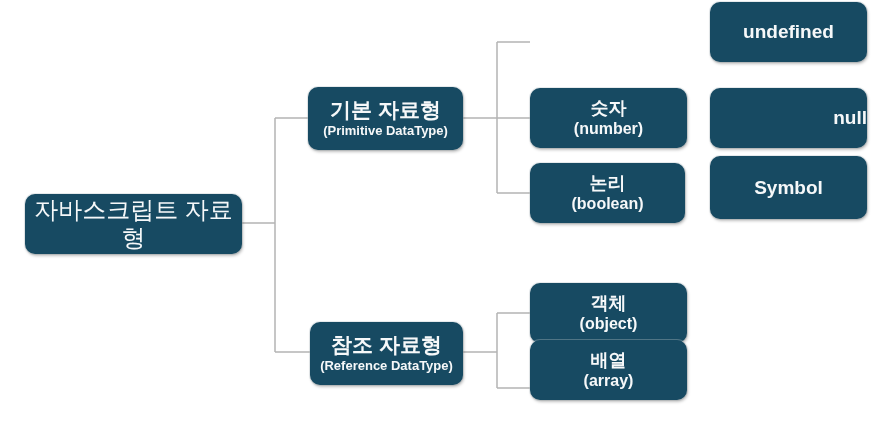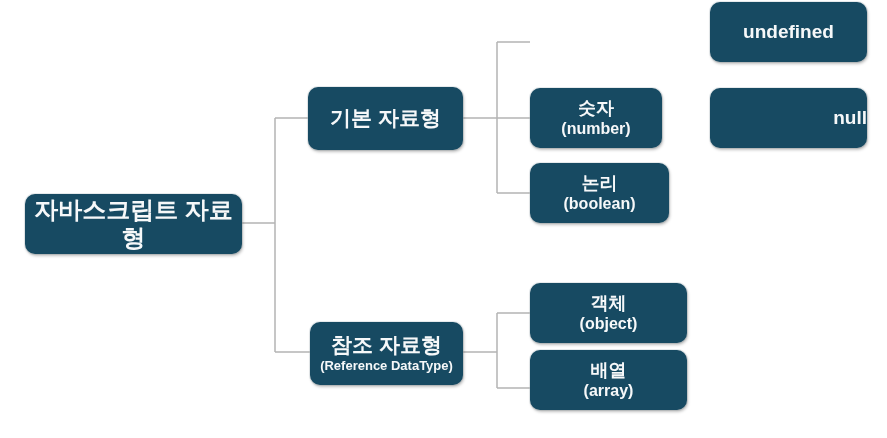--- a/index.html
+++ b/index.html
@@ -30,33 +30,33 @@
     display: flex;
     flex-direction: column;
     align-items: center;
     justify-content: center;
     text-align: center;
     box-shadow: 1px 2px 3px rgba(0,0,0,0.25), 0 0 0 1px rgba(190,200,205,0.35);
     line-height: 1.15;
   }
   .node-root {
     left: 25px; top: 194px; width: 217px; height: 60px;
-    font-size: 24px; font-weight: 700;
+    font-size: 24px; font-weight: 400;
   }
   .node-primitive {
     left: 308px; top: 87px; width: 155px; height: 63px; text-align: right;
   }
   .node-reference {
     left: 310px; top: 322px; width: 153px; height: 63px;
   }
   .node-string    { left: 530px; top: 12px;  width: 157px; height: 60px; }
-  .node-number    { left: 530px; top: 88px;  width: 132px; height: 60px; }
-  .node-boolean   { left: 530px; top: 163px; width: 139px; height: 60px; }
+  .node-number    { left: 530px; top: 88px;  width: 157px; height: 60px; }
+  .node-boolean   { left: 530px; top: 163px; width: 155px; height: 60px; }
   .node-object    { left: 530px; top: 283px; width: 157px; height: 60px; }
-  .node-array     { left: 530px; top: 350px; width: 157px; height: 60px; }
+  .node-array     { left: 530px; top: 340px; width: 157px; height: 60px; }
   .node-undefined { left: 710px; top: 2px;  width: 157px; height: 60px; }
   .node-null      { left: 710px; top: 88px;  width: 157px; height: 60px; align-items: flex-end; }
   .node-symbol    { left: 710px; top: 156px; width: 157px; height: 63px; }
 
   .branch-label {
     font-size: 21px;
     font-weight: 700;
   }
   .branch-sublabel {
     font-size: 13px;
@@ -102,20 +102,21 @@
     <line class="connector" x1="497" y1="313" x2="530" y2="313"></line>
     <line class="connector" x1="497" y1="388" x2="530" y2="388"></line>
   </svg>
 
   <div class="node node-root">
     <div>자바스크립트 자료형</div>
   </div>
 
   <div class="node node-primitive">
     <div class="branch-label">기본 자료형</div>
+    <div class="branch-sublabel">(Primitive DataType)</div>
   </div>
 
   <div class="node node-reference">
     <div class="branch-label">참조 자료형</div>
     <div class="branch-sublabel">(Reference DataType)</div>
   </div>
 
 
   <div class="node node-number">
     <div class="child-label">숫자</div>
@@ -128,20 +129,23 @@
   </div>
 
   <div class="node node-undefined">
     <div class="single-label">undefined</div>
   </div>
 
   <div class="node node-null">
     <div class="single-label">null</div>
   </div>
 
+  <div class="node node-symbol">
+    <div class="single-label">Symbol</div>
+  </div>
 
   <div class="node node-object">
     <div class="child-label">객체</div>
     <div class="child-sublabel">(object)</div>
   </div>
 
   <div class="node node-array">
     <div class="child-label">배열</div>
     <div class="child-sublabel">(array)</div>
   </div>

